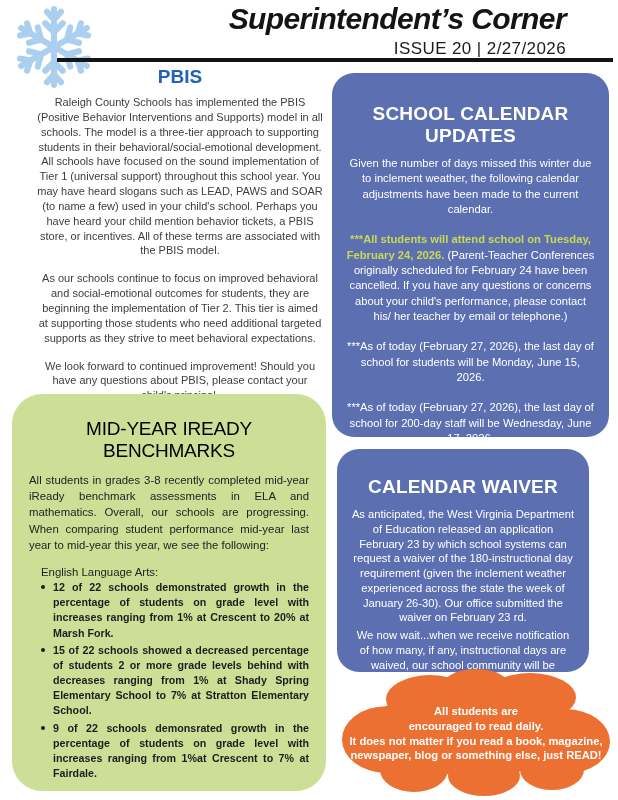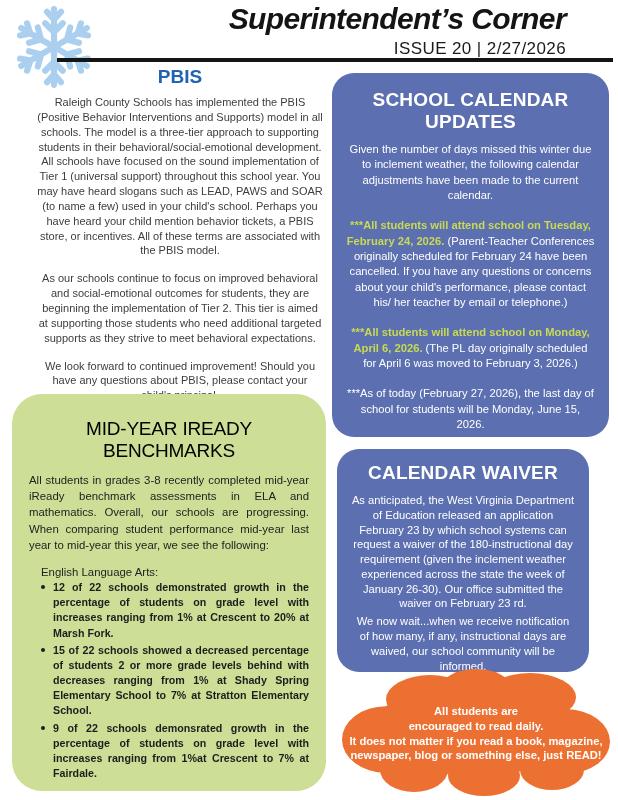--- a/index.html
+++ b/index.html
@@ -32,21 +32,21 @@
   .iready-list li { list-style:none; position:relative; font-size:10.7px; font-weight:bold; color:#1d1d1d; line-height:1.42; text-align:justify; margin-bottom:2px; }
   .iready-list li::before { content:""; position:absolute; left:-12px; top:5px; width:4px; height:4px; border-radius:50%; background:#1d1d1d; }
 
   
   .bluebox {
     position:absolute; background:#5C6FB0; border-radius:22px; color:#ffffff;
     text-align:center; box-sizing:border-box; padding:12px 14px;
   }
   .bluebox-updates { left:332px; top:73px; width:277px; height:364px; }
   .bluebox-waiver  { left:337px; top:449px; width:252px; height:223px; padding-top:9px;text-align:center; }
-  .bluebox h2 { font-size:19px; font-weight:bold; margin:4px 0 9px; letter-spacing:0.2px; }
+  .bluebox h2 { font-size:19px; font-weight:bold; margin:18px 0 9px; letter-spacing:0.2px; }
   .bluebox p { font-size:11.2px; line-height:1.37; margin:0 0 15px; }
   .bluebox-waiver p { margin:0 0 3px; line-height:1.32; }
   .bluebox-waiver p.gap-after { margin-bottom:14px; }
   .hl { color:#C8DA52; font-weight:bold; }
 
   
   .cloud-wrap { position:absolute; left:334px; top:667px; width:284px; height:133px; }
   .cloud-svg { position:absolute; inset:0; width:100%; height:100%; }
   .cloud-text {
     position:absolute; inset:0; display:flex; flex-direction:column;
@@ -106,21 +106,20 @@
     <ul class="iready-list">
       <li>9 of 22 schools demonsrated growth in the percentage of students on grade level with increases ranging from 1%at Crescent to 7% at Fairdale.</li>
 
     </ul>
   </div>
 
   <div class="bluebox bluebox-updates">
     <h2>SCHOOL CALENDAR UPDATES</h2>
     <p>Given the number of days missed this winter due to inclement weather, the following calendar adjustments have been made to the current calendar.</p>
     <p><span class="hl">***All students will attend school on Tuesday, February 24, 2026.</span><span> (Parent-Teacher Conferences originally scheduled for February 24 have been cancelled.  If you have any questions or concerns about your child's performance, please contact his/ her teacher by email or telephone.)</span></p>
-    <p><span class="hl">***All students will attend school on Monday, April 6, 2026.</span><span> (The PL day originally scheduled for April 6 was moved to February 3, 2026.)</span></p>
     <p>***As of today (February 27, 2026), the last day of school for students will be Monday, June 15, 2026.</p>
     <p>***As of today (February 27, 2026), the last day of school for 200-day staff will be Wednesday, June 17, 2026.</p>
   </div>
 
   <div class="bluebox bluebox-waiver">
     <h2>CALENDAR WAIVER</h2>
     <p>As anticipated, the West Virginia Department of Education released an application February 23 by which school systems can request a waiver of the 180-instructional day requirement (given the inclement weather experienced across the state the week of January 26-30). Our office submitted the waiver on February 23 rd.</p>
     <p class="gap-after">We now wait...when we receive notification of how many, if any, instructional days are waived, our school community will be informed.</p>
     <p>Thank you for your patience as we await notification.</p>
   </div>

